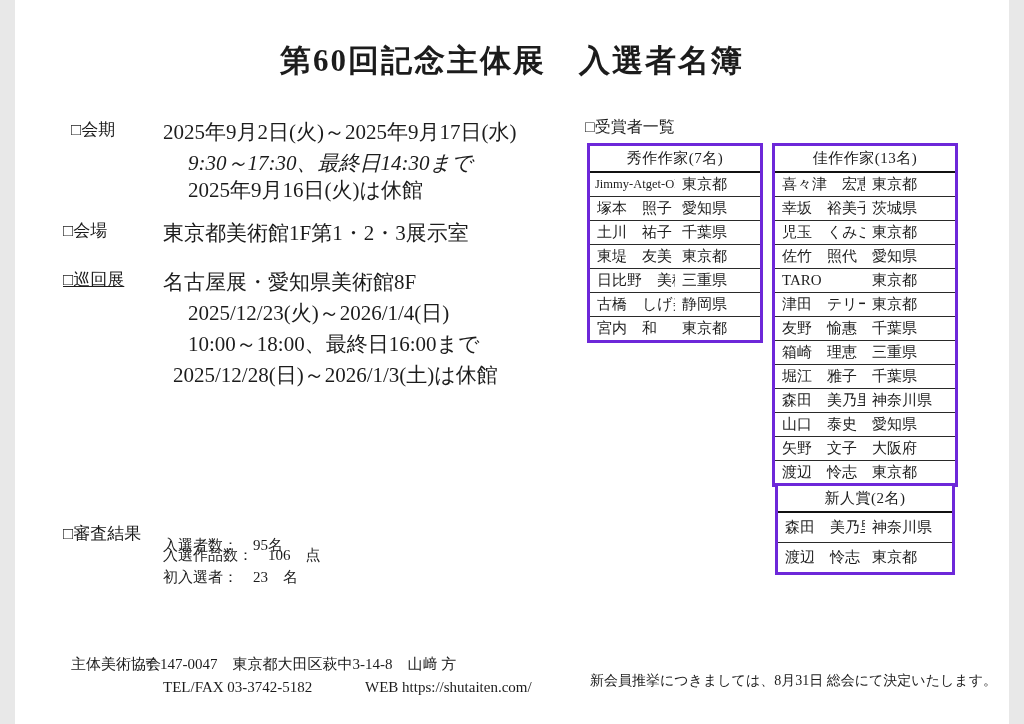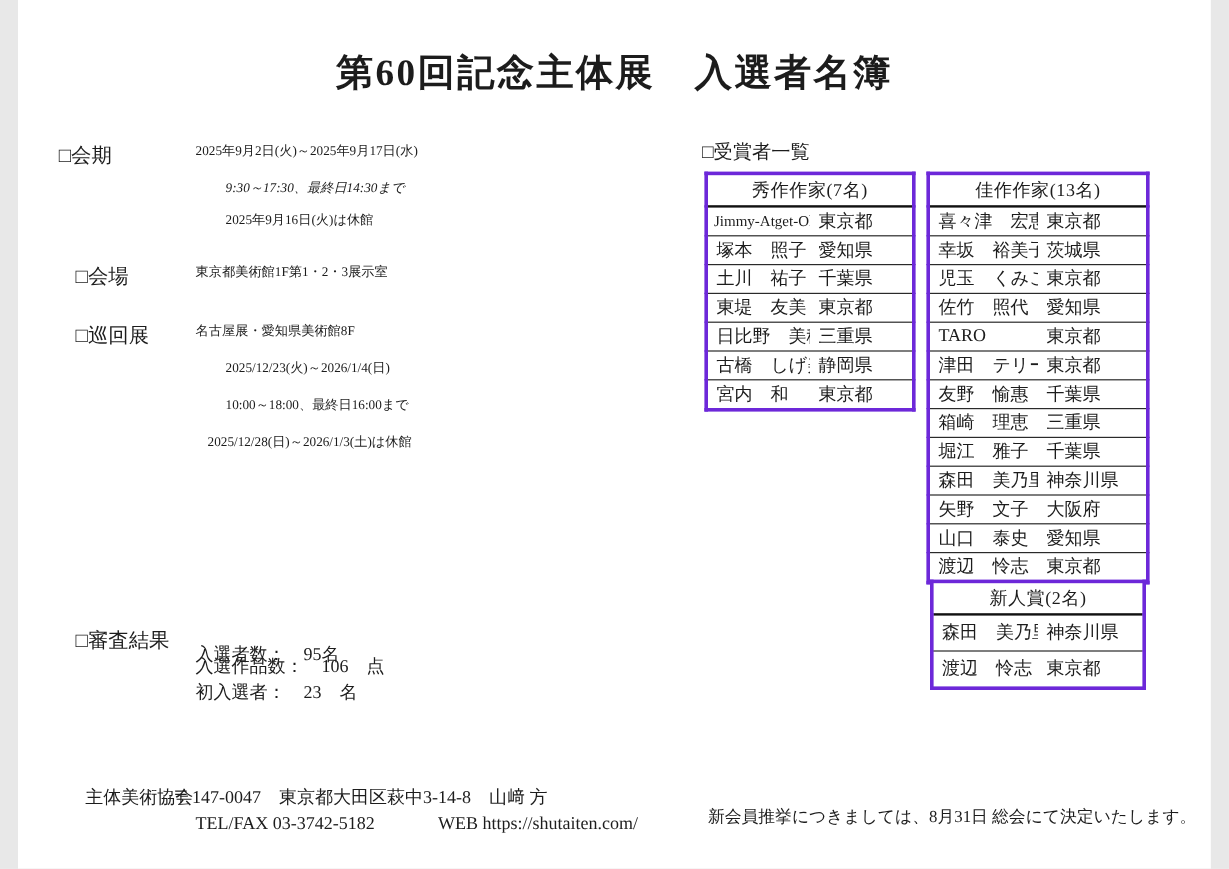--- a/index.html
+++ b/index.html
@@ -7,21 +7,21 @@
     position:relative; width:994px; height:724px; margin:0 auto;
     background:#ffffff; overflow:hidden;
     font-family:"Liberation Serif","DejaVu Serif",serif;
     color:#1c1c1c;
   }
   .title {
     position:absolute; top:40px; left:0; width:100%;
     text-align:center; font-size:31px; font-weight:700; letter-spacing:2px;
   }
   .lbl { position:absolute; font-size:17px; white-space:nowrap; }
-  .line { position:absolute; font-size:11px; white-space:nowrap; }
+  .line { position:absolute; font-size:21px; white-space:nowrap; }
   .small-line { position:absolute; font-size:15px; white-space:nowrap; }
 
   .awards-heading { position:absolute; left:570px; top:117px; font-size:16px; }
 
   table.award-table {
     position:absolute; border-collapse:collapse; table-layout:fixed;
     border:3px solid #6d28d9; background:#fff;
   }
   table.award-table th {
     border-bottom:2px solid #111; font-weight:400; font-size:15px;
@@ -48,29 +48,29 @@
   .footer-web  { position:absolute; left:350px; top:679px; font-size:15px; }
   .footer-note { position:absolute; right:12px; top:672px; font-size:14px; white-space:nowrap; }
 </style>
 </head>
 <body>
 
 <div class="page">
 
   <div class="title">第60回記念主体展　入選者名簿</div>
 
-  <div class="lbl" style="left:34px;  top:118px;">□会期</div>
+  <div class="lbl" style="left:56px;  top:118px;">□会期</div>
   <div class="line" style="left:148px; top:118px;">2025年9月2日(火)～2025年9月17日(水)</div>
   <div class="line" style="left:173px; top:149px;font-style:italic;">9:30～17:30、最終日14:30まで</div>
   <div class="line" style="left:173px; top:176px;">2025年9月16日(火)は休館</div>
 
   <div class="lbl" style="left:48px;  top:219px;">□会場</div>
   <div class="line" style="left:148px; top:219px;">東京都美術館1F第1・2・3展示室</div>
 
-  <div class="lbl" style="left:48px;  top:268px;">□巡回展</div>
+  <div class="lbl" style="left:48px;  top:268px;text-decoration:underline;">□巡回展</div>
   <div class="line" style="left:148px; top:268px;">名古屋展・愛知県美術館8F</div>
   <div class="line" style="left:173px; top:299px;">2025/12/23(火)～2026/1/4(日)</div>
   <div class="line" style="left:173px; top:330px;">10:00～18:00、最終日16:00まで</div>
   <div class="line" style="left:158px; top:361px;">2025/12/28(日)～2026/1/3(土)は休館</div>
 
   <div class="lbl" style="left:48px;  top:522px;">□審査結果</div>
   <div class="small-line" style="left:148px; top:536px;">入選者数：　95名</div>
   <div class="small-line" style="left:148px; top:546px;">入選作品数：　106　点</div>
   <div class="small-line" style="left:148px; top:568px;">初入選者：　23　名</div>
 
@@ -173,27 +173,27 @@
           <td class="cell-name">堀江　雅子</td>
           <td class="cell-pref">千葉県</td>
         </tr>
 
         <tr>
           <td class="cell-name">森田　美乃里</td>
           <td class="cell-pref">神奈川県</td>
         </tr>
 
         <tr>
+          <td class="cell-name">山口　泰史</td>
+          <td class="cell-pref">愛知県</td>
+        </tr>
+
+        <tr>
           <td class="cell-name">矢野　文子</td>
           <td class="cell-pref">大阪府</td>
-        </tr>
-
-        <tr>
-          <td class="cell-name">山口　泰史</td>
-          <td class="cell-pref">愛知県</td>
         </tr>
 
         <tr>
           <td class="cell-name">渡辺　怜志</td>
           <td class="cell-pref">東京都</td>
         </tr>
       </tbody>
   </table>
 
   <table class="award-table" id="table-shinjin">

